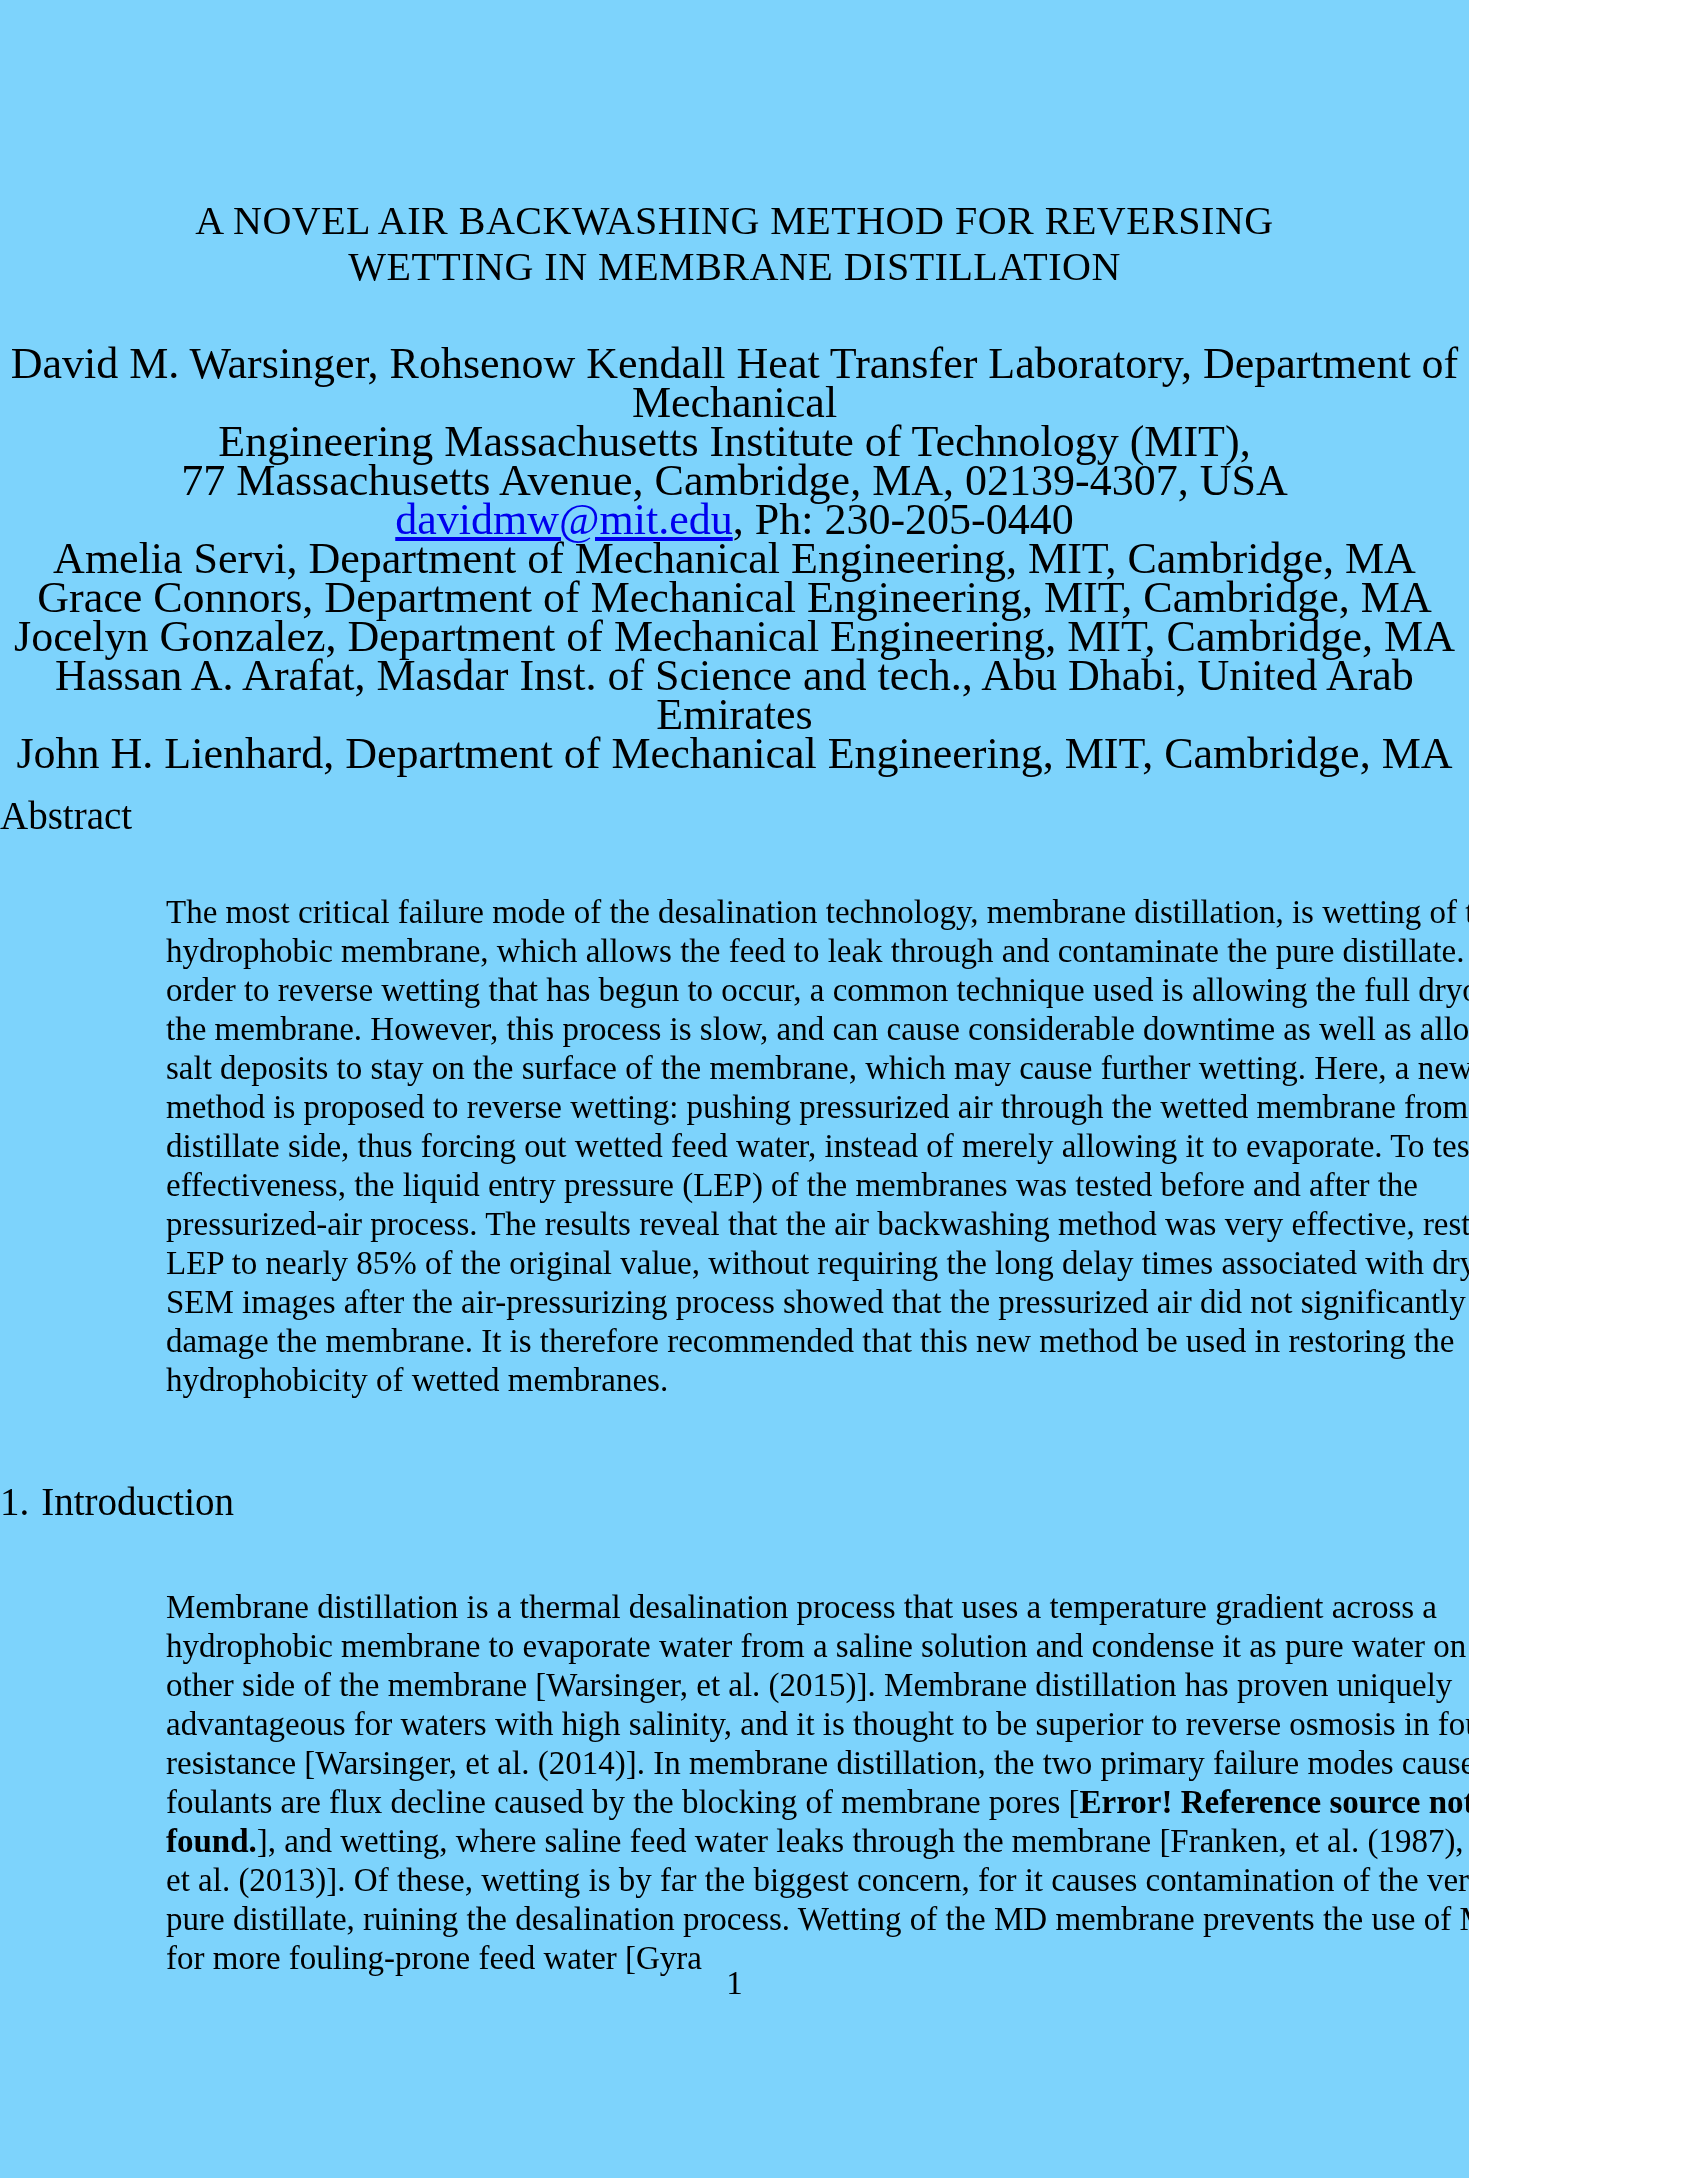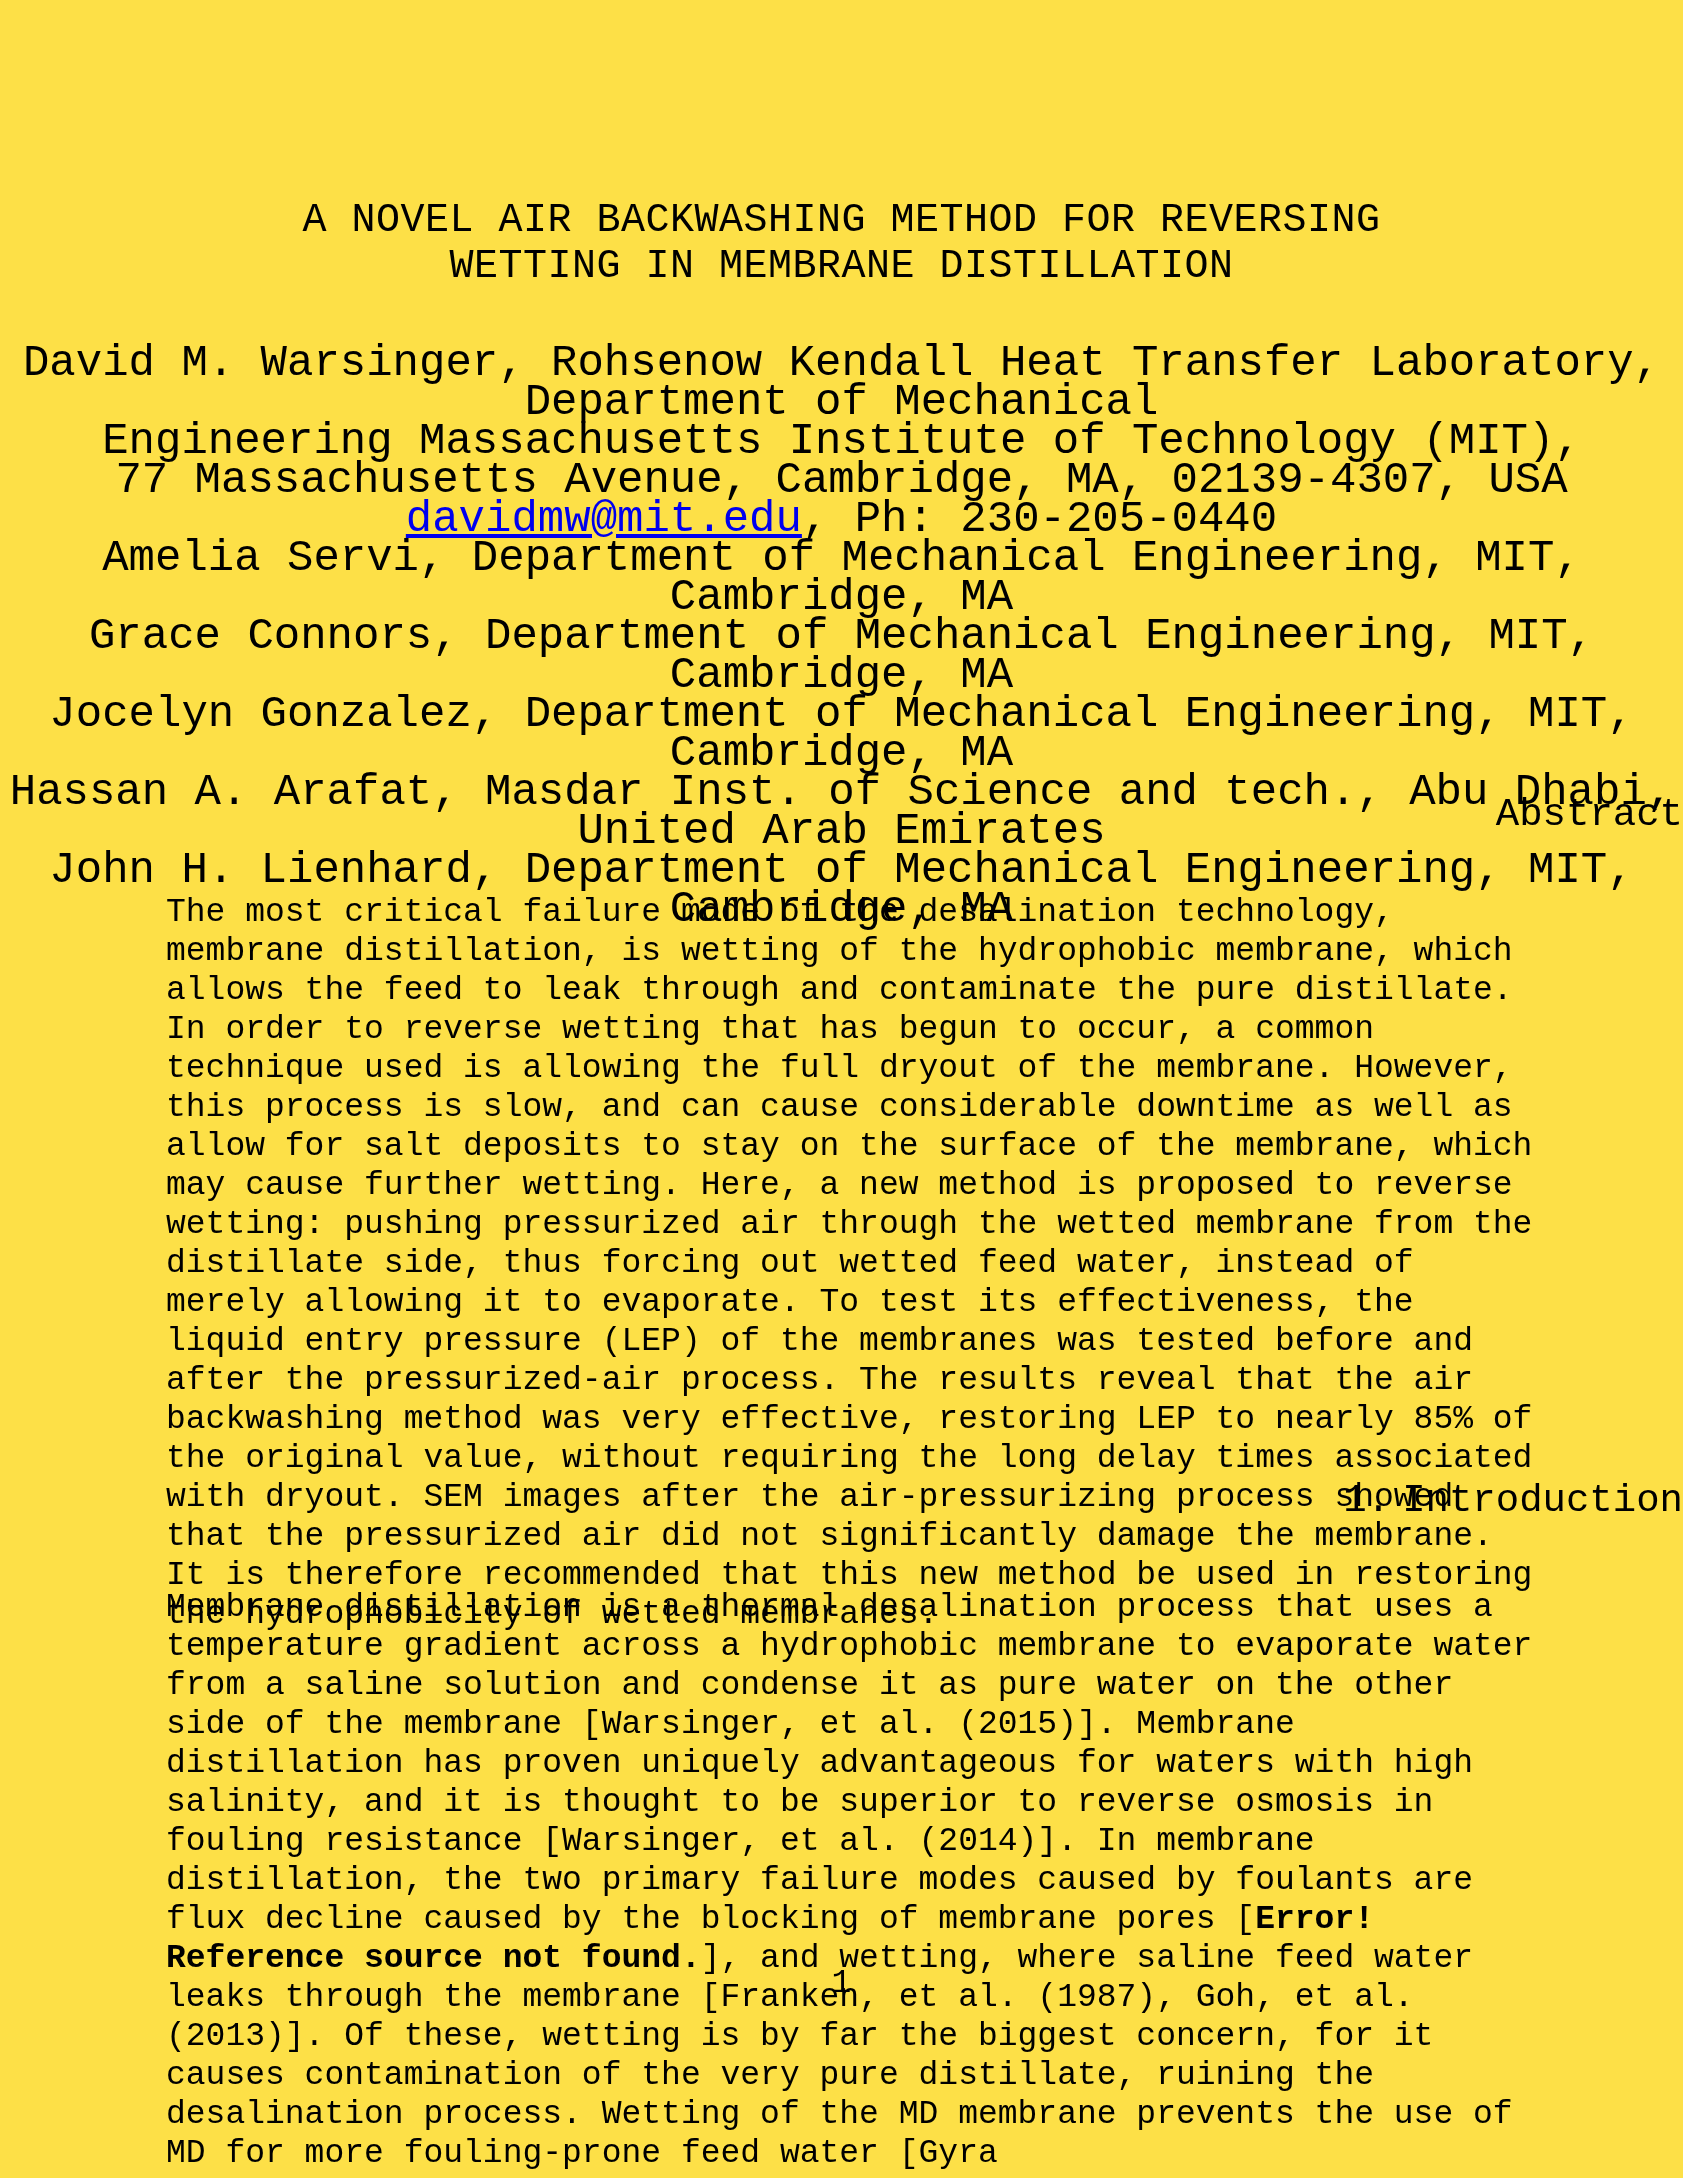--- a/index.html
+++ b/index.html
@@ -2,25 +2,25 @@
 <html><head>
 <meta charset="utf-8">
 <style>
   html, body {
     margin: 0;
     padding: 0;
     background: #ffffff;
   }
   .page {
     position: relative;
-    width: 1683px;
+    width: 1469px;
     height: 2178px;
-    background: #fde047;
+    background: #7dd3fc;
     color: #000000;
-    font-family: Liberation Mono, monospace;
+    font-family: Liberation Serif, serif;
     overflow: hidden;
   }
   .title-block {
     position: absolute;
     top: 198px;
     left: 0;
     width: 100%;
     text-align: center;
     font-size: 40px;
     line-height: 46px;
@@ -37,21 +37,21 @@
   }
   .email {
     color: #0000ee;
     text-decoration: underline;
     cursor: pointer;
   }
   .section-heading {
     position: absolute;
     left: 0;
     width: 100%;
-    text-align: right;
+    text-align: left;
     font-size: 39px;
     line-height: 45px;
   }
   .abstract-heading { top: 793px; }
   .intro-heading { top: 1479px; }
   .intro-heading .heading-text { margin-left: 12px; }
   .body-par {
     position: absolute;
     left: 158px;
     width: 1378px;

